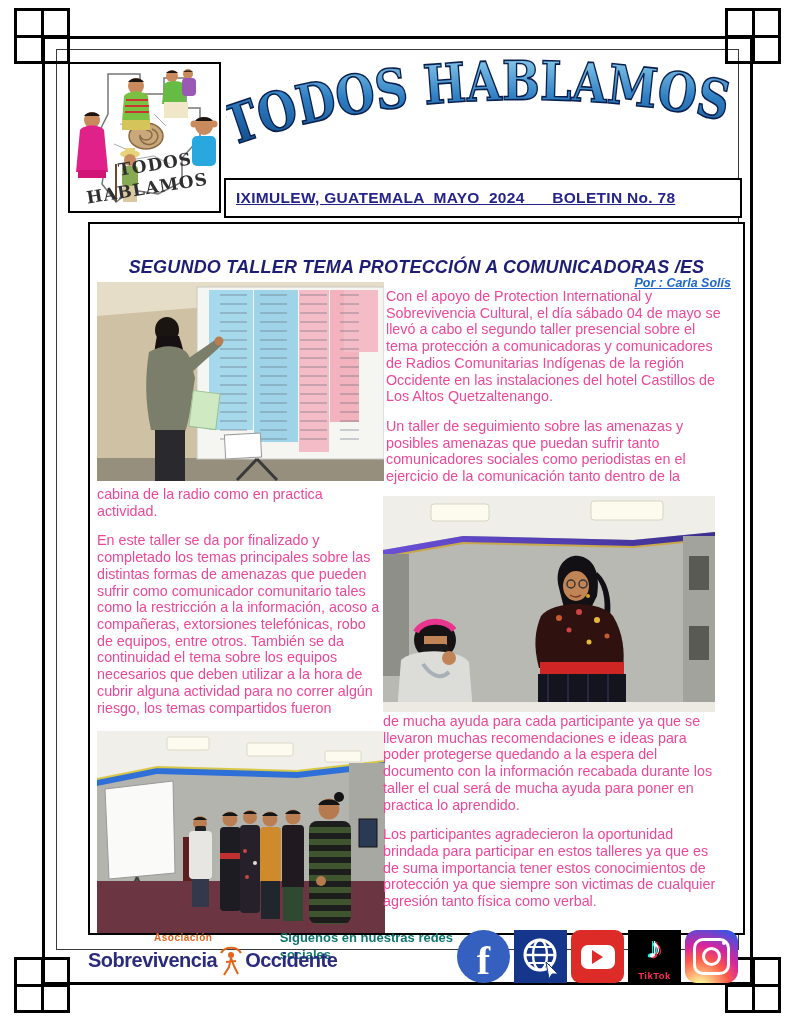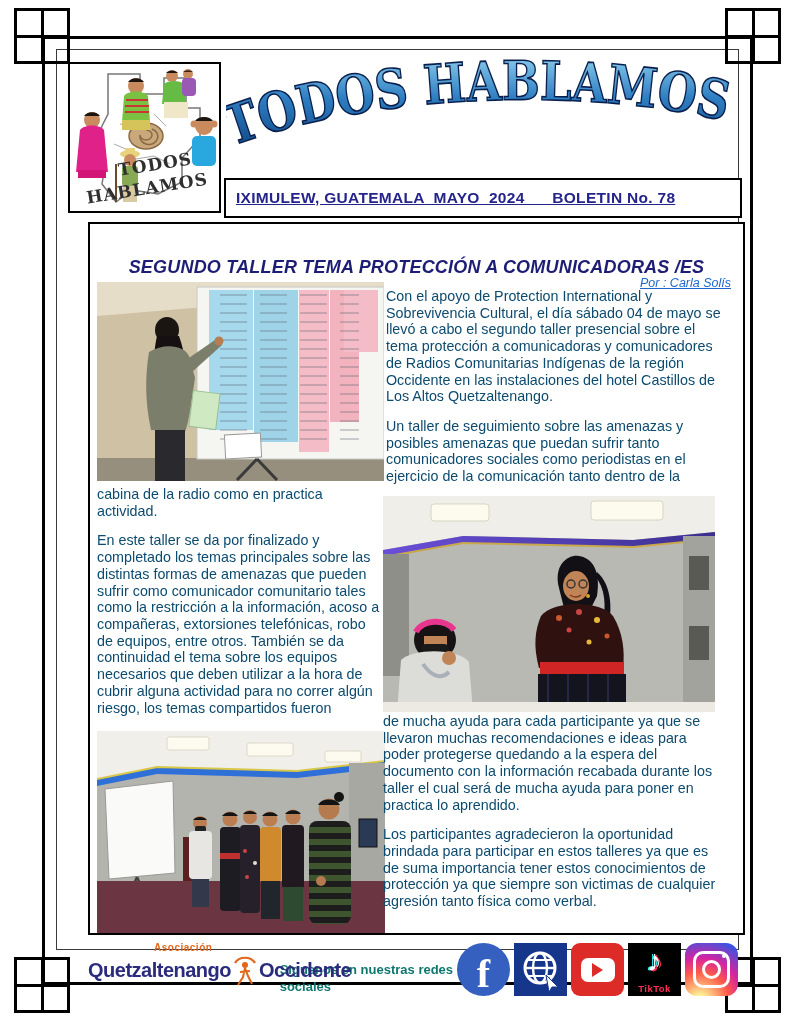--- a/index.html
+++ b/index.html
@@ -26,35 +26,35 @@
   .issue-bar { left:224px; top:178px; width:518px; height:40px; border:2px solid #000;
     display:flex; align-items:center; padding-left:10px; background:#fff; z-index:4; }
   .issue-text { font-size:15.5px; font-weight:bold; color:#24248c;
     text-decoration:underline; white-space:pre; letter-spacing:.3px; }
 
   
   .article-box { left:88px; top:222px; width:657px; height:713px; border:2px solid #000;
     background:#fff; z-index:4; overflow:hidden; }
   .article-title { position:absolute; left:0; top:12px; width:100%; text-align:center;
     font-size:18px; font-weight:bold; font-style:italic; color:#1d1d75; letter-spacing:.2px;margin-top:21px; }
-  .byline { position:absolute; right:12px; top:52px; font-size:12.5px; font-weight:normal;
+  .byline { position:absolute; right:12px; top:52px; font-size:12.5px; font-weight:bold;
     font-style:italic; color:#1e66cc; text-decoration:underline; }
-  .body-text { font-size:14.3px; line-height:1.17; color:#0c4a6e; }
+  .body-text { font-size:14.3px; line-height:1.17; color:#ec4899; }
   .body-text p + p { margin-top:13px; }
   .t-right-top    { position:absolute; left:296px; top:64px;  width:338px; }
   .t-left-mid     { position:absolute; left:7px;   top:262px; width:288px; }
   .t-right-bottom { position:absolute; left:293px; top:489px; width:342px; }
   .photo { position:absolute; overflow:hidden; background:#ccc; }
   .ph1 { left:7px;   top:58px;  width:287px; height:199px; }
   .ph2 { left:293px; top:272px; width:332px; height:216px; }
   .ph3 { left:7px;   top:507px; width:288px; height:203px; }
 
   
   .footer { left:88px; top:930px; width:650px; height:66px; z-index:6;
-    display:flex; align-items:flex-end; }
+    display:flex; align-items:flex-start; }
   .org-logo { position:relative; width:222px; height:56px; }
   .org-small { position:absolute; left:66px; top:2px; font-size:10px; font-weight:bold;
     color:#e0661c; letter-spacing:.5px; }
   .org-row { position:absolute; left:0; top:13px; display:flex; align-items:center; }
   .org-name { font-size:20px; font-weight:bold; color:#2b2b7e; letter-spacing:-0.5px; }
   .slogan { width:212px; font-size:13px; font-weight:bold; color:#0f766e; line-height:1.3;
     margin-left:6px; }
   .social { display:flex; align-items:center; gap:4px; margin-left:auto; }
   .sicon { width:53px; height:53px; position:relative; flex:0 0 auto; }
   .fb { border-radius:50%; background:#3560c0; color:#fff; display:flex; align-items:center;
@@ -317,21 +317,21 @@
   <div class="body-text t-right-bottom">
     <p>de mucha ayuda para cada participante ya que se llevaron muchas recomendaciones e ideas para poder protegerse quedando a la espera del documento con la información recabada durante los taller el cual será de mucha ayuda para poner en practica lo aprendido.</p>
     <p>Los participantes  agradecieron la oportunidad brindada para participar en estos talleres ya que es de suma importancia tener estos conocimientos  de protección ya que siempre son victimas de cualquier agresión tanto física como verbal.</p>
   </div>
 </div>
 
 <div class="abs footer">
   <div class="org-logo">
     <span class="org-small">Asociación</span>
     <div class="org-row">
-      <span class="org-name">Quetzaltenango</span>
+      <span class="org-name">Sobrevivencia</span>
       <svg width="26" height="34" viewBox="0 0 26 34" style="margin:0 1px;">
         <path d="M3,10 A11,9 0 0,1 23,10" fill="none" stroke="#e0661c" stroke-width="2.2"></path>
         <circle cx="13" cy="12" r="3" fill="#e0661c"></circle>
         <path d="M13,15 L11,24 L6,32 M13,15 L16,23 L20,31 M8,19 L18,18" fill="none" stroke="#e0661c" stroke-width="2"></path>
       </svg>
       <span class="org-name">Occidente</span>
     </div>
   </div>
 
   <div class="slogan">

